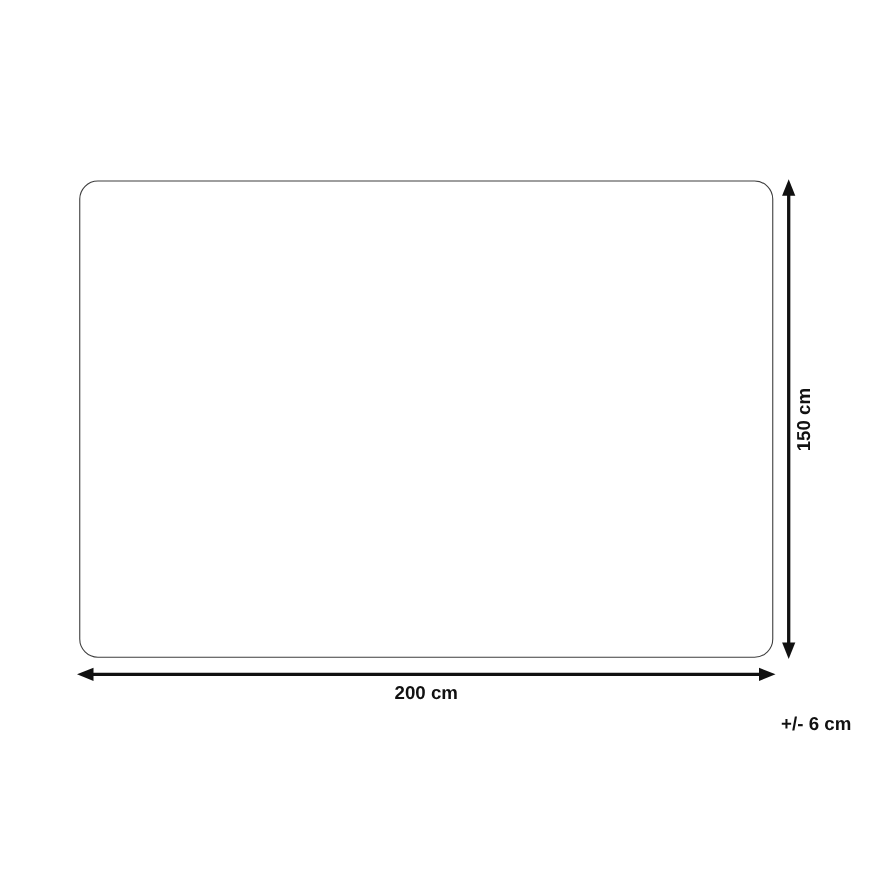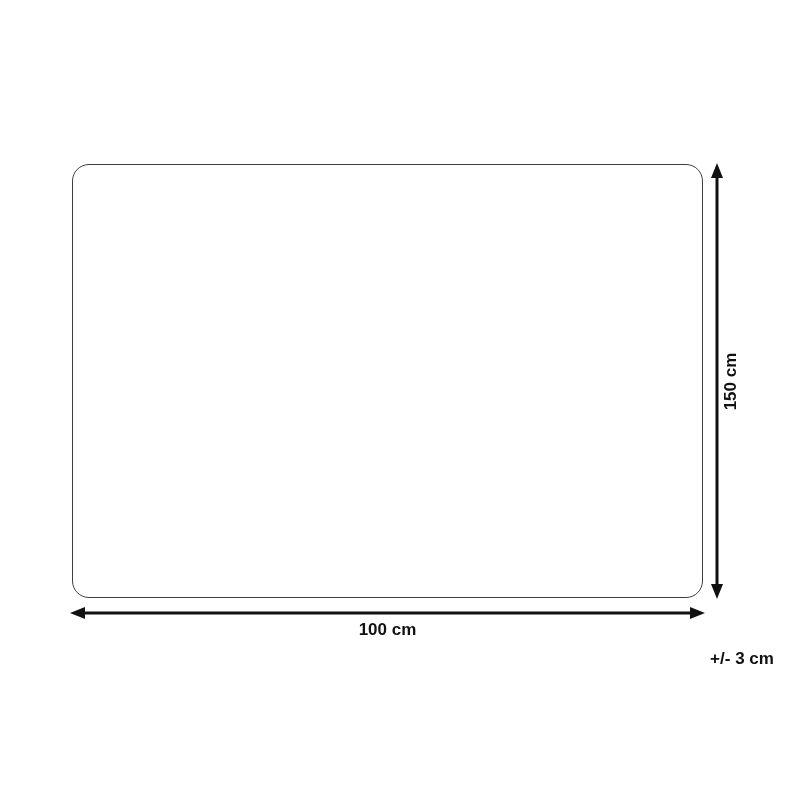--- a/index.html
+++ b/index.html
@@ -98,21 +98,21 @@
       <polygon points="70,613 85,607 85,619"></polygon>
       <polygon points="705,613 690,607 690,619"></polygon>
     </g>
     <g>
       <line x1="717" y1="176" x2="717" y2="587"></line>
       <polygon points="717,163 711,178 723,178"></polygon>
       <polygon points="717,599 711,584 723,584"></polygon>
     </g>
   </svg>
 
-  <div class="label width-label">100 cm</div>
+  <div class="label width-label">200 cm</div>
 
   <div class="height-label-box">
     <span class="label height-label">150 cm</span>
   </div>
 
-  <div class="label tolerance-label">+/- 3 cm</div>
+  <div class="label tolerance-label">+/- 6 cm</div>
 
 </div>
 
 </body></html>

